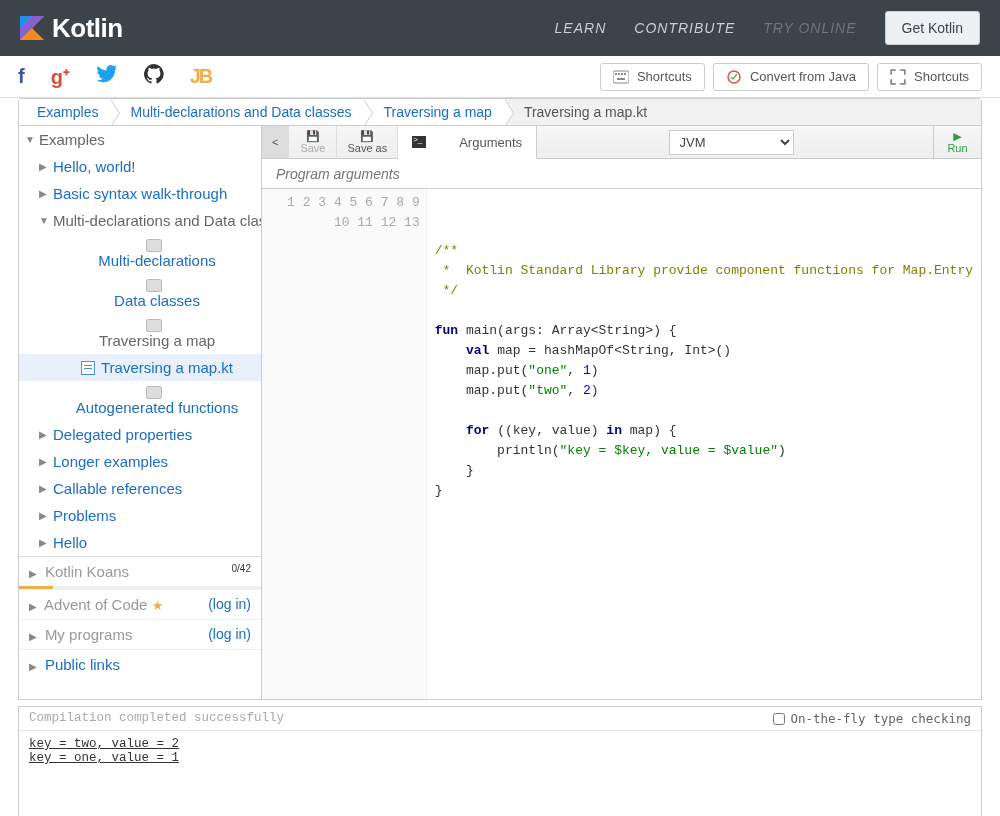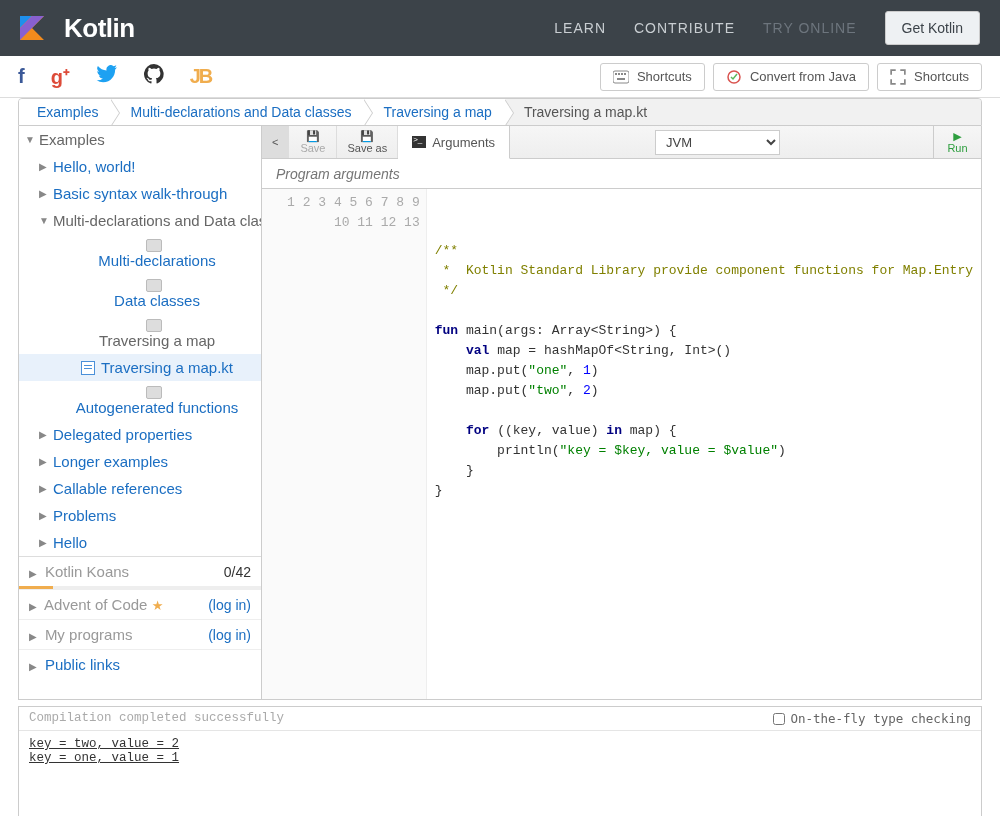--- a/index.html
+++ b/index.html
@@ -1,23 +1,23 @@
 <!DOCTYPE html>
 <html><head>
 <meta charset="utf-8">
 <style>
   * { box-sizing: border-box; margin: 0; padding: 0; }
   body { font-family: "Segoe UI", Arial, sans-serif; font-size: 14px; color: #333; background: #fff; width: 1000px; height: 816px; overflow: hidden; }
   
   
   .top-header { background: #3c4349; height: 56px; display: flex; align-items: center; padding: 0 20px; justify-content: space-between; }
-  .brand { display: flex; align-items: center; gap: 20px; color: #fff; font-size: 26px; font-weight: 700; letter-spacing: -0.5px; }
+  .brand { display: flex; align-items: center; gap: 8px; color: #fff; font-size: 26px; font-weight: 700; letter-spacing: -0.5px; }
   .brand-logo { width: 24px; height: 24px; }
   .top-nav { display: flex; align-items: center; gap: 28px; }
-  .top-nav-link { color: #c9ced2; text-decoration: none; font-size: 14px; letter-spacing: 1px; }
+  .top-nav-link { color: #c9ced2; text-decoration: none; font-size: 14px; letter-spacing: 1px; font-style: italic; }
   .top-nav-link.muted { color: #6d757d; }
   .get-kotlin-btn { background: #eef1f3; color: #3c4349; border: 1px solid #ccc; padding: 8px 16px; border-radius: 3px; font-size: 14px; cursor: pointer; }
 
   
   .social-row { height: 42px; display: flex; align-items: center; justify-content: space-between; padding: 0 18px; border-bottom: 1px solid #ddd; }
   .social-icons { display: flex; align-items: center; gap: 26px; font-size: 20px; }
   .social-icons span { cursor: pointer; }
   .tool-buttons { display: flex; gap: 8px; }
   .tool-btn { border: 1px solid #ccc; background: #fff; border-radius: 3px; padding: 5px 12px; display: flex; align-items: center; gap: 8px; font-size: 13px; color: #555; cursor: pointer; justify-content: space-between; }
   .tool-icon { width: 16px; height: 16px; display: inline-block; }
@@ -43,38 +43,38 @@
   .tree-item.section { color: #666; }
   .tree-item.link { color: #1b6ec2; }
   .tree-item.selected { background: #e8f1fb; }
   .tree-item .folder-ic { width: 16px; height: 13px; background: #ddd; border: 1px solid #bbb; border-radius: 2px; margin-right: 6px; }
   .tree-item .file-ic { width: 14px; height: 14px; background: #fff; border: 1px solid #4a90d9; margin-right: 6px; position: relative; }
   .tree-item .file-ic::after { content:""; position:absolute; left:2px; top:3px; width:8px; height:6px; background: repeating-linear-gradient(#4a90d9, #4a90d9 1px, transparent 1px, transparent 3px);}
   .lvl1 { padding-left: 6px; }
   .lvl2 { padding-left: 20px; }
   .lvl3 { padding-left: 40px; flex-direction: column; }
   .lvl4 { padding-left: 62px; }
-  .sidebar-row { display:flex; align-items:flex-end; justify-content: space-between; border-top: 1px solid #eee; padding: 6px 10px; font-size: 15px; }
+  .sidebar-row { display:flex; align-items:flex-start; justify-content: space-between; border-top: 1px solid #eee; padding: 6px 10px; font-size: 15px; }
   .sidebar-row .caret { color:#888; font-size:10px; margin-right:4px; }
   .muted2 { color:#999; }
   .star { color: #f0ad4e; font-size: 13px; }
   .login-link { color: #1b6ec2; cursor:pointer; font-size: 14px;}
-  .koan-count { color:#333; font-size:14px; }
+  .koan-count { color:#333; font-size:10px; }
   .progress-track { height:3px; background:#eee; position:relative; }
   .progress-track::before{content:"";position:absolute;left:0;width:14%;height:100%;background:#f0ad4e;}
   
   
   .editor-panel { flex:1; display:flex; flex-direction:column; min-width:0; }
   .ed-toolbar { display:flex; align-items:stretch; height:33px; background: linear-gradient(#f6f6f6,#eee); border-bottom: 1px solid #ccc; }
   .ed-btn { display:flex; flex-direction:column; align-items:center; justify-content:center; padding: 0 10px; font-size:11px; color:#555; border-right:1px solid #ddd; min-width:48px; }
   .ed-btn.back { background:#ddd; min-width:26px; }
   .ed-btn.disabled { color:#aaa; }
   .ed-btn.run { color:#2e9e3f; margin-left:auto; border-left:1px solid #ccc; border-right:none; }
   .ed-btn .ic { height:12px; display:flex; align-items:center; justify-content:center;}
-  .ed-tab { display:flex; align-items:center; padding: 0 14px; font-size:13px; color:#555; border-right:1px solid #ccc; cursor:pointer; }
+  .ed-tab { display:flex; align-items:center; padding: 0 14px; font-size:13px; color:#555; border-right:1px solid #ccc; cursor:pointer;gap:27px; }
   .ed-tab.active { background:#fff; border-bottom: 1px solid #fff; margin-bottom:-1px;}
   .ed-tab .tab-ic { width:14px; height:12px; background:#333; margin-right:6px; position:relative; }
   .ed-tab .tab-ic::after{content:">_"; position:absolute; color:#fff; font-size:8px; left:1px; top:-1px;}
   .target-select { margin-left:auto; align-self:center; border:1px solid #ccc; background:#fff; font-size:13px; color:#444; padding: 3px 6px; width:125px; margin-right:8px;}
   .args-input { height: 30px; border:none; border-bottom:1px solid #ccc; padding: 0 14px; font-style: italic; color:#999; font-size: 14px; outline:none; }
   .code-area { flex:1; display:flex; overflow:auto; font-family: Consolas, "Courier New", monospace; font-size: 13px; line-height: 20px; }
   .gutter { background:#fafafa; border-right:1px solid #eee; text-align:right; color:#aaa; padding: 4px 6px; user-select:none; min-width:30px;}
   .code-lines { padding: 4px 8px; white-space: pre; color:#333;margin-top:48px; }
   .kw { color:#000080; font-weight:bold; }
   .cmt { color:#808000; }

